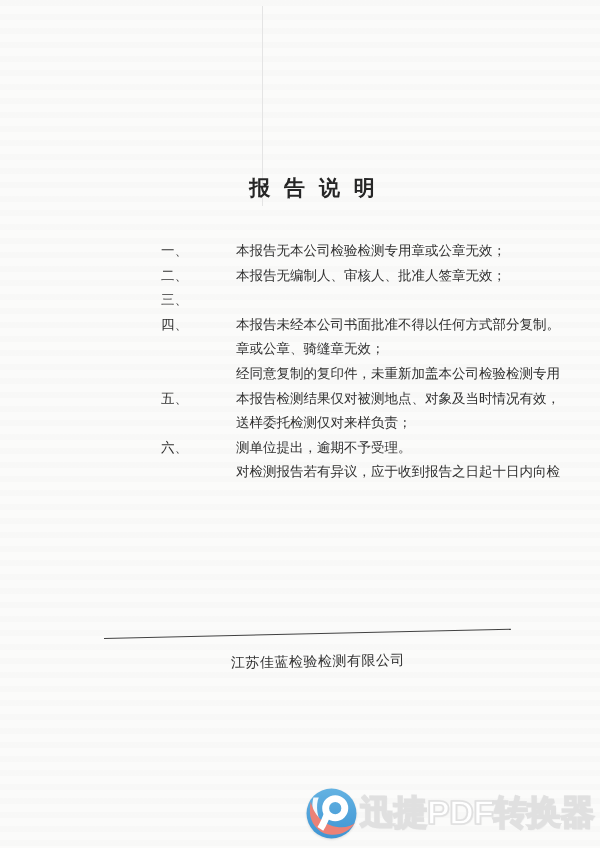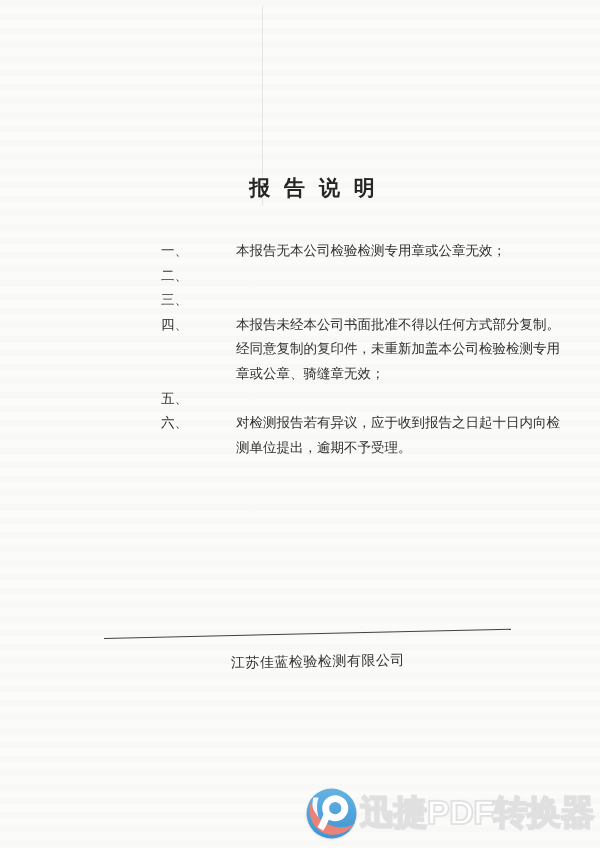--- a/index.html
+++ b/index.html
@@ -70,44 +70,51 @@
 
   <div class="note">
     <span class="note-marker">一、</span>
     <div class="note-lines">
       <div class="note-line">本报告无本公司检验检测专用章或公章无效；</div>
     </div>
   </div>
 
   <div class="note">
     <span class="note-marker">二、</span>
+    <div class="note-lines">
+      <div class="note-line">本报告无编制人、审核人、批准人签章无效；</div>
+    </div>
   </div>
 
   <div class="note">
     <span class="note-marker">三、</span>
   </div>
 
   <div class="note">
     <span class="note-marker">四、</span>
     <div class="note-lines">
       <div class="note-line">本报告未经本公司书面批准不得以任何方式部分复制。</div>
+      <div class="note-line">章或公章、骑缝章无效；</div>
       <div class="note-line">经同意复制的复印件，未重新加盖本公司检验检测专用</div>
-      <div class="note-line">章或公章、骑缝章无效；</div>
     </div>
   </div>
 
   <div class="note">
     <span class="note-marker">五、</span>
+    <div class="note-lines">
+      <div class="note-line">本报告检测结果仅对被测地点、对象及当时情况有效，</div>
+      <div class="note-line">送样委托检测仅对来样负责；</div>
+    </div>
   </div>
 
   <div class="note">
     <span class="note-marker">六、</span>
     <div class="note-lines">
+      <div class="note-line">测单位提出，逾期不予受理。</div>
       <div class="note-line">对检测报告若有异议，应于收到报告之日起十日内向检</div>
-      <div class="note-line">测单位提出，逾期不予受理。</div>
     </div>
   </div>
 
 </div>
 
 <div class="divider"></div>
 
 <div class="footer-company">江苏佳蓝检验检测有限公司</div>
 
 <div class="watermark">

